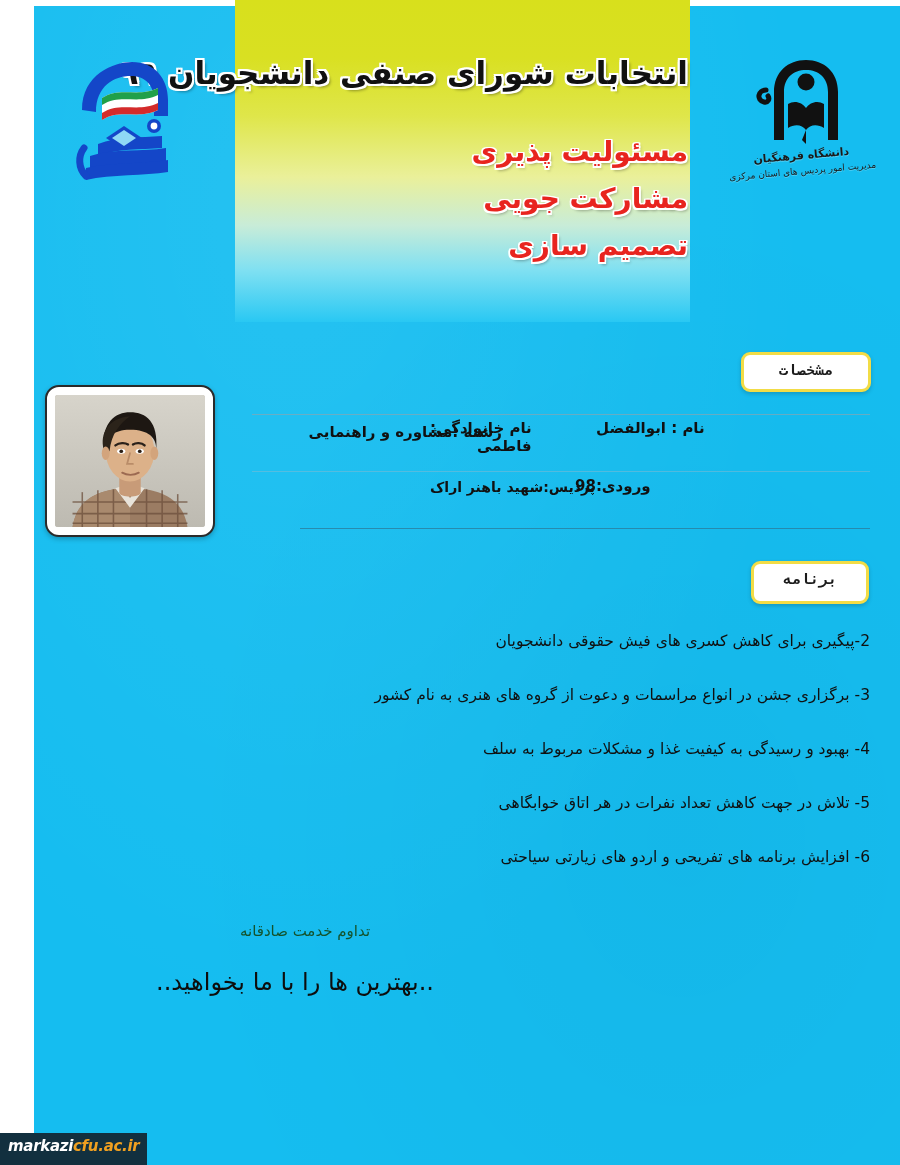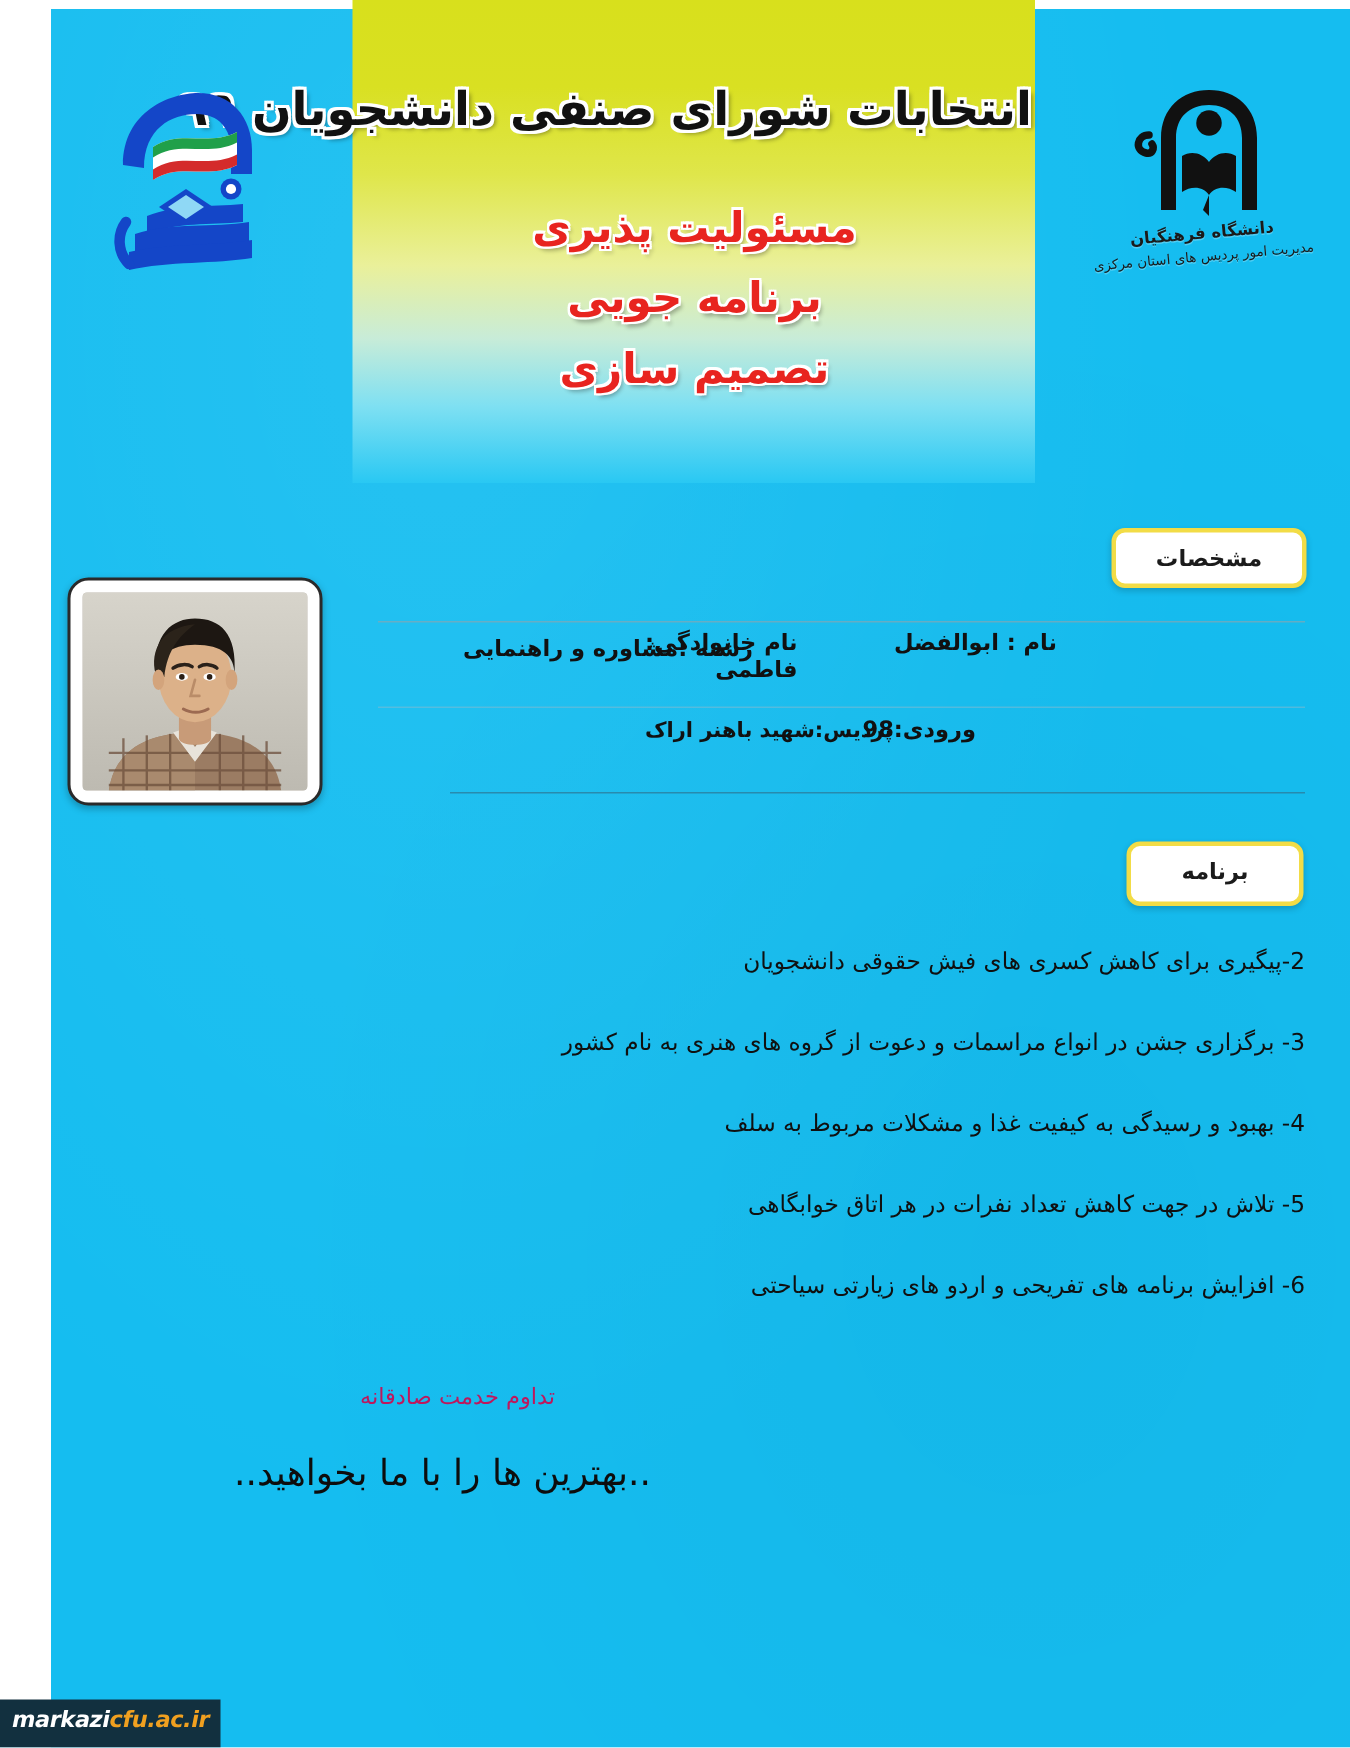--- a/index.html
+++ b/index.html
@@ -79,21 +79,21 @@
       2px -2px 0 #ffffff, -2px 2px 0 #ffffff,
       3px 3px 3px rgba(0,0,0,.35);
     white-space: nowrap;
   }
 
   .slogans {
     position: absolute;
     left: 238px;
     top: 128px;
     width: 450px;
-    text-align: center;
+    text-align: right;
     direction: rtl;
   }
   .slogan-line {
     font-size: 28px;
     font-weight: bold;
     color: #e8241f;
     line-height: 47px;
     text-shadow:
       1.5px 0 0 #ffffff, -1.5px 0 0 #ffffff,
       0 1.5px 0 #ffffff, 0 -1.5px 0 #ffffff,
@@ -165,20 +165,21 @@
     background: #ffffff;
     border: 3px solid #f2dc46;
     border-radius: 9px;
     box-sizing: border-box;
     text-align: center;
     direction: rtl;
     color: #1b1b1b;
     font-weight: bold;
     letter-spacing: 3px;
     box-shadow: 0 2px 4px rgba(0,0,0,.18);
+    font-family: Liberation Mono, monospace;
   }
   .badge-specs {
     left: 741px;
     top: 352px;
     width: 130px;
     height: 40px;
     line-height: 34px;
     font-size: 15px;
   }
   .badge-program {
@@ -254,21 +255,21 @@
   }
 
   
   .closing-1 {
     position: absolute;
     left: 160px;
     top: 922px;
     width: 290px;
     text-align: center;
     direction: rtl;
-    color: #be185d;
+    color: #14532d;
     font-size: 15px;
   }
   .closing-2 {
     position: absolute;
     left: 130px;
     top: 968px;
     width: 330px;
     text-align: center;
     direction: rtl;
     color: #0d0d0d;
@@ -300,21 +301,21 @@
 <div id="poster">
 
   <div class="bg-cyan"></div>
 
   <div class="header-banner"></div>
 
   <div class="title-main">انتخابات شورای صنفی دانشجویان ۹۹</div>
 
   <div class="slogans">
     <div class="slogan-line">مسئولیت پذیری</div>
-    <div class="slogan-line">برنامه جویی</div>
+    <div class="slogan-line">مشارکت جویی</div>
     <div class="slogan-line">تصمیم سازی</div>
   </div>
 
   <div class="logo-left">
     <svg width="126" height="136" viewBox="0 0 126 136">
       <path d="M20 58 C20 22, 52 10, 70 10 C92 10, 106 26, 106 48 L106 64 L92 64 L92 48 C92 34, 84 24, 69 24 C52 24, 34 34, 34 60 Z" fill="#1446c8"></path>
       <path d="M40 46 C58 34, 76 46, 96 36 L96 58 C76 68, 58 56, 40 68 Z" fill="#ffffff"></path>
       <path d="M40 46 C58 34, 76 46, 96 36 L96 43 C76 53, 58 41, 40 53 Z" fill="#20a04a"></path>
       <path d="M40 61 C58 49, 76 61, 96 51 L96 58 C76 68, 58 56, 40 68 Z" fill="#d42b2b"></path>
       <circle cx="92" cy="74" r="7" fill="#1446c8"></circle>

